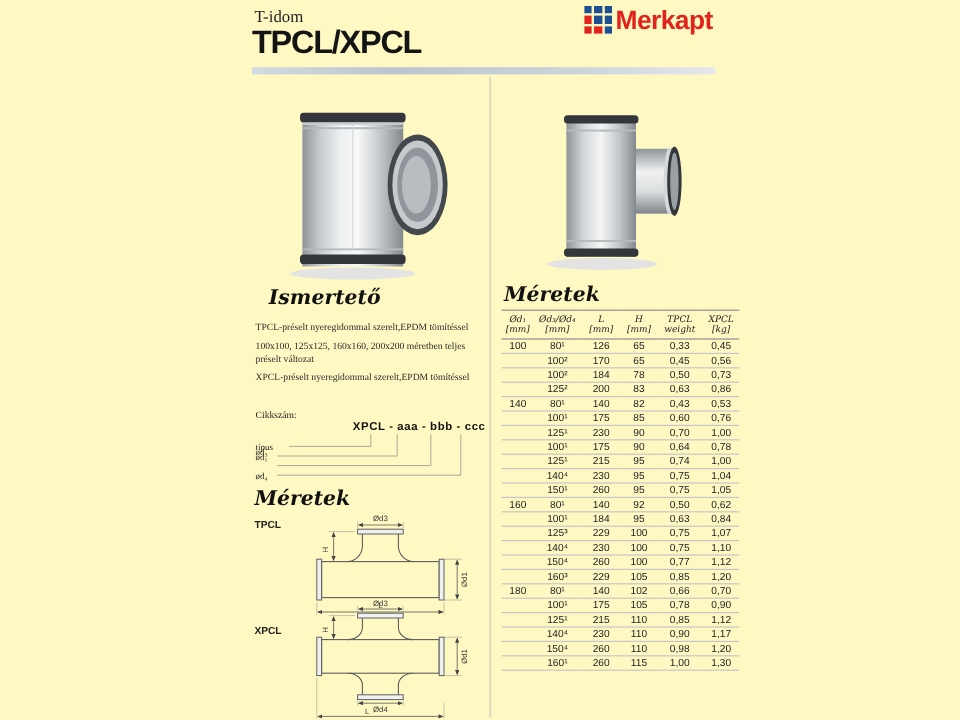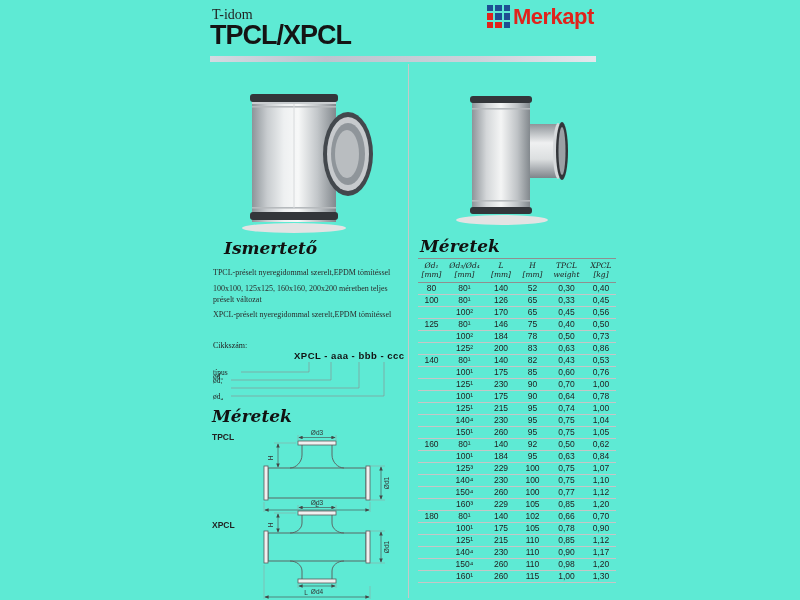--- a/index.html
+++ b/index.html
@@ -1,16 +1,16 @@
 <!DOCTYPE html>
 <html style="--brand-red: #e0231c; --brand-blue: #1d4f92; --line: #c8c8c8; --text: #1a1a1a;"><head>
 <meta charset="utf-8">
 <style>
   html,body{margin:0;padding:0;background:#fff;}
-  #page{position:relative;width:800px;height:600px;background:#5eead4;overflow:hidden;
+  #page{position:relative;width:800px;height:600px;background:#fef9c3;overflow:hidden;
         font-family:"Liberation Sans",sans-serif;color:var(--text,#1a1a1a);}
   .abs{position:absolute;}
 
   
   .product-type{left:212px;top:7px;font:14px "Liberation Serif",serif;color:#222;}
   .page-title{left:210px;top:20px;font-family:"Liberation Sans",sans-serif;
               font-weight:bold;font-size:27px;letter-spacing:-1px;color:#141414;}
   .logo{left:487px;top:5px;display:flex;align-items:center;gap:3px;}
   .logo-grid{width:23px;height:23px;display:grid;grid-template-columns:repeat(3,1fr);
              grid-template-rows:repeat(3,1fr);gap:2px;}
@@ -253,52 +253,36 @@
             <div>weight</div>
           </th>
           <th>
             <div>XPCL</div>
             <div>[kg]</div>
           </th>
         </tr>
     </thead>
     <tbody>
         <tr>
-          <td>80</td>
-          <td>80¹</td>
-          <td>140</td>
-          <td>52</td>
-          <td>0,30</td>
-          <td>0,40</td>
-        </tr>
-        <tr>
           <td>100</td>
           <td>80¹</td>
           <td>126</td>
           <td>65</td>
           <td>0,33</td>
           <td>0,45</td>
         </tr>
         <tr>
           <td></td>
           <td>100²</td>
           <td>170</td>
           <td>65</td>
           <td>0,45</td>
           <td>0,56</td>
         </tr>
         <tr>
-          <td>125</td>
-          <td>80¹</td>
-          <td>146</td>
-          <td>75</td>
-          <td>0,40</td>
-          <td>0,50</td>
-        </tr>
-        <tr>
           <td></td>
           <td>100²</td>
           <td>184</td>
           <td>78</td>
           <td>0,50</td>
           <td>0,73</td>
         </tr>
         <tr>
           <td></td>
           <td>125²</td>

